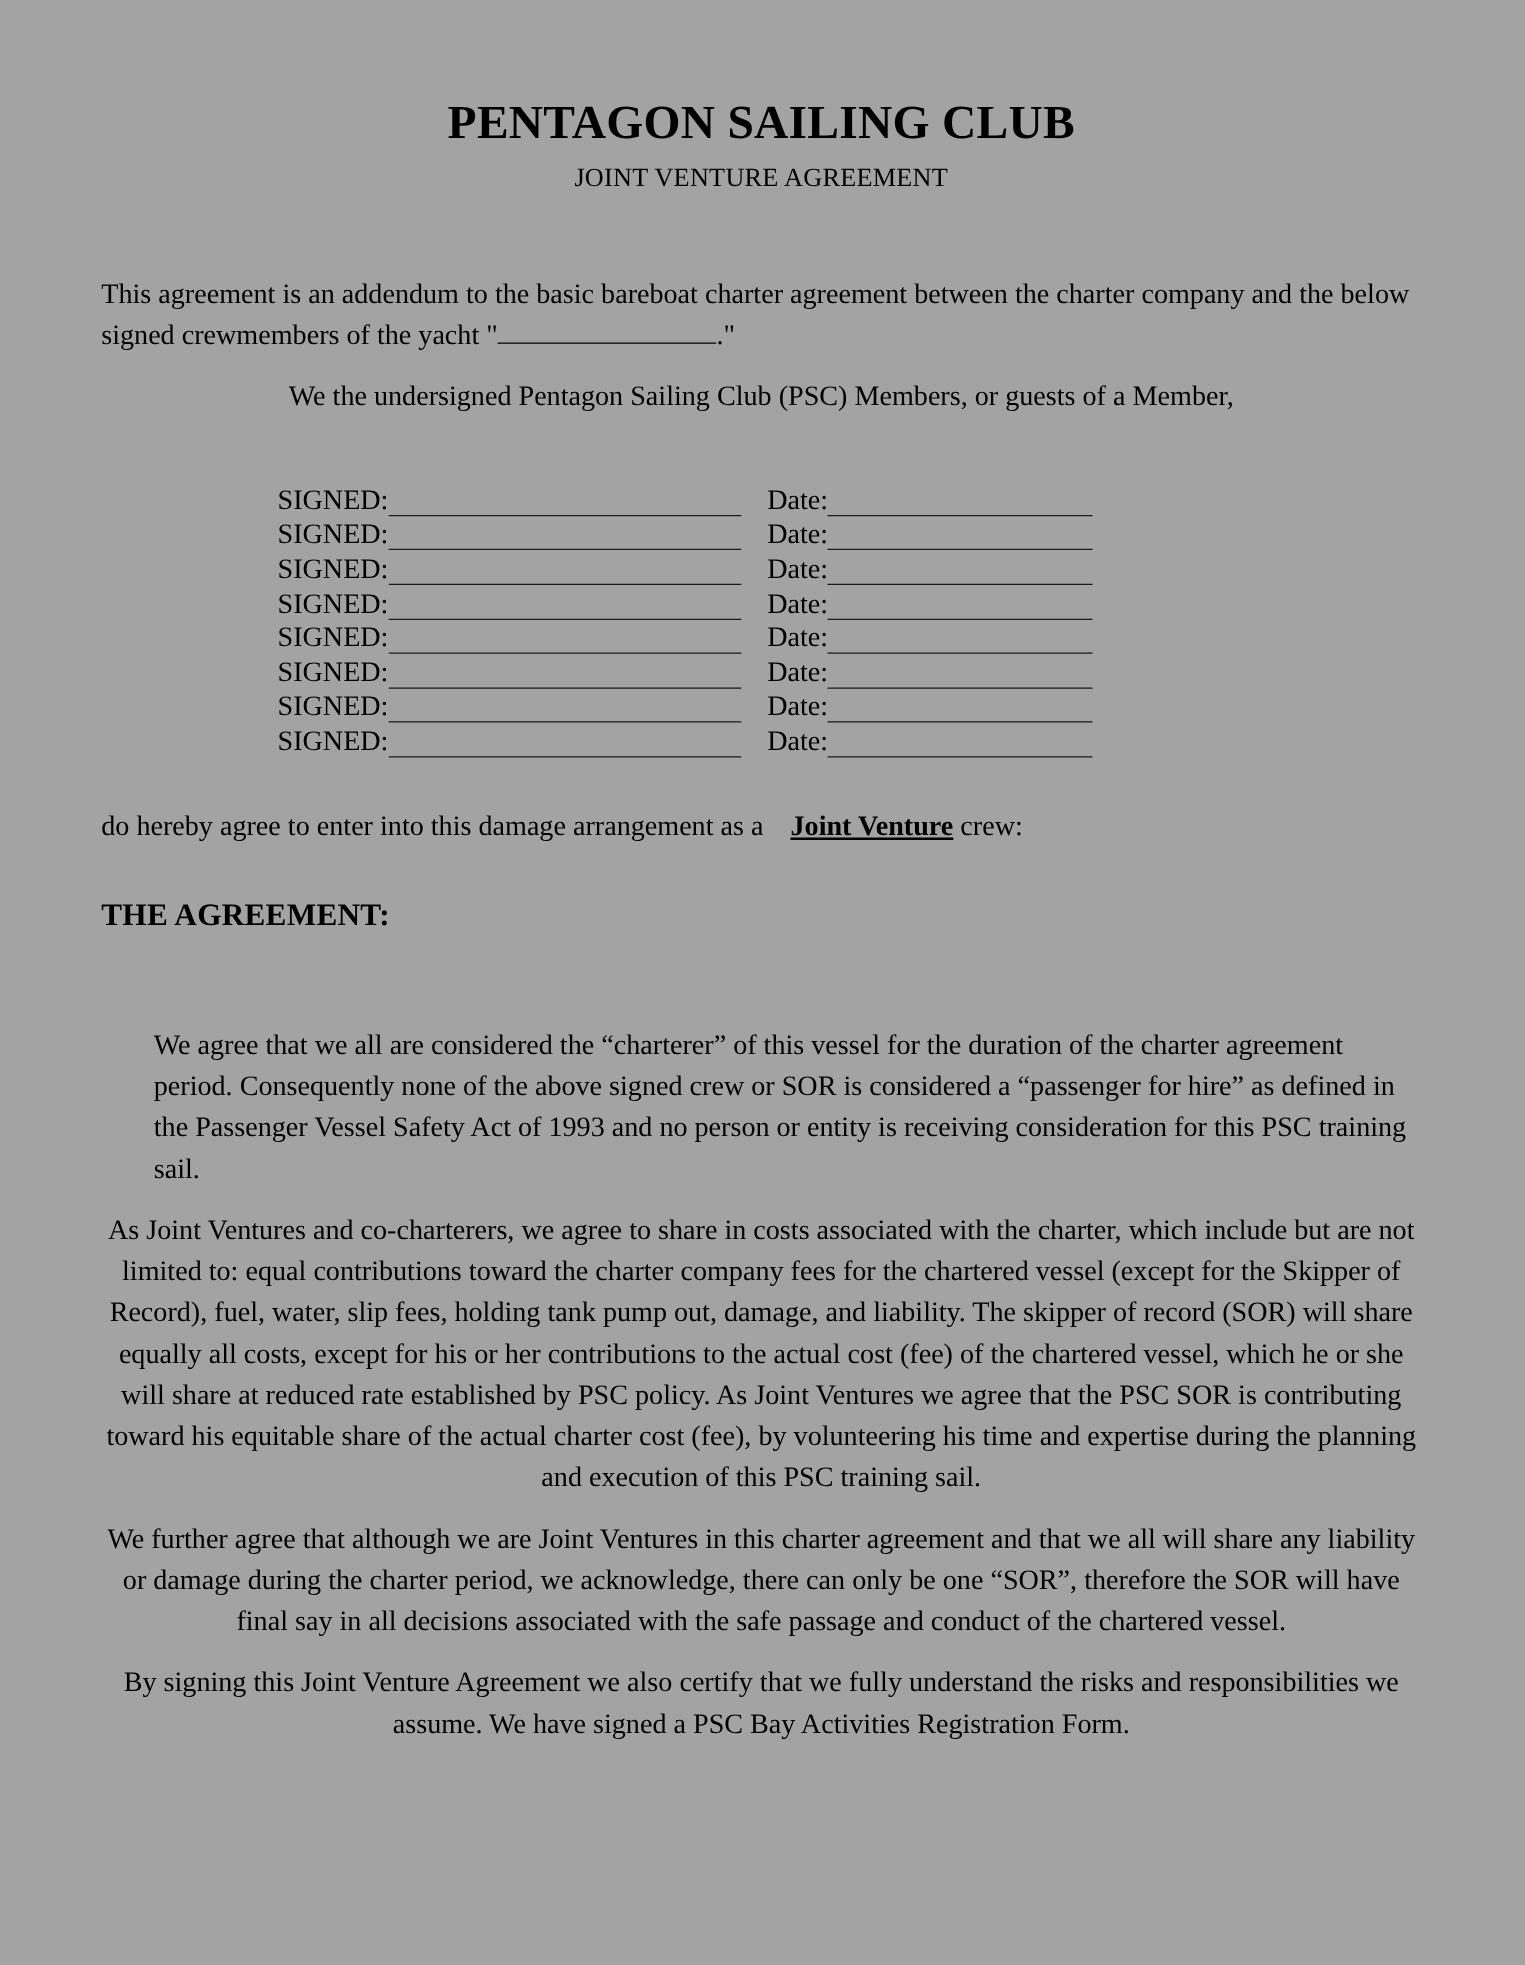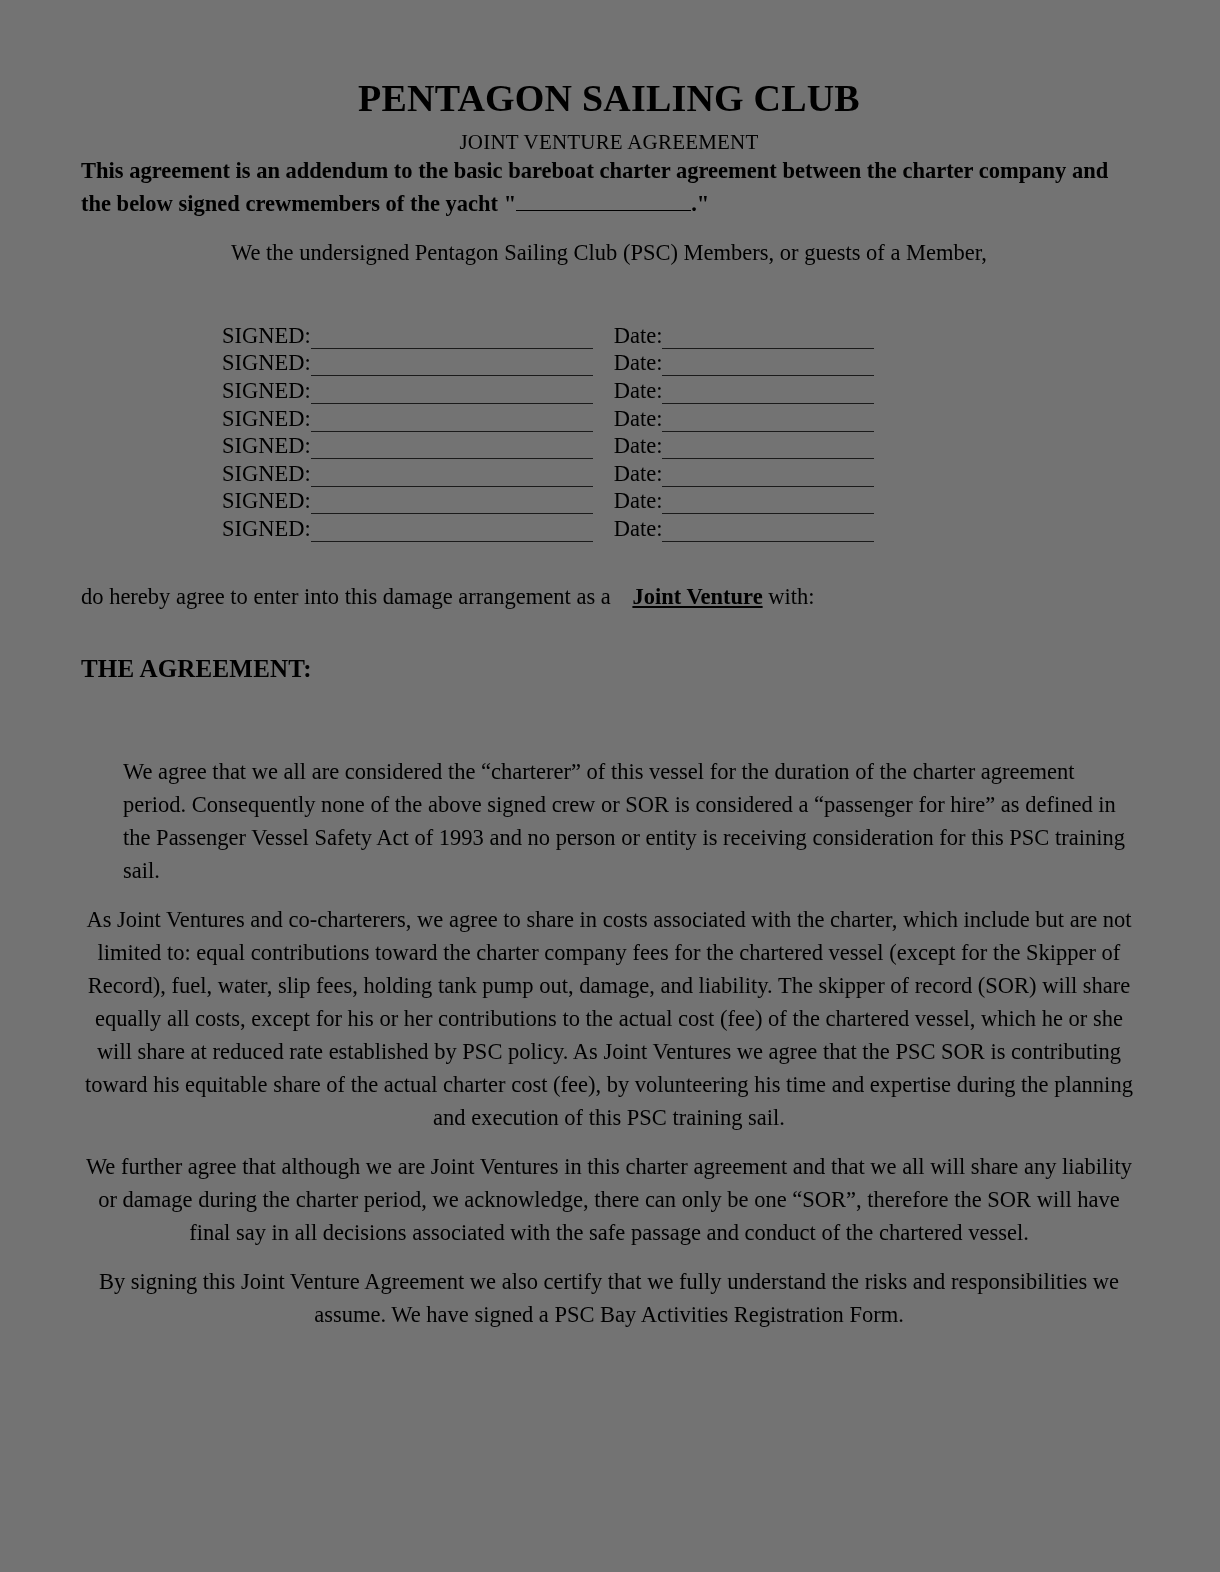--- a/index.html
+++ b/index.html
@@ -12,21 +12,21 @@
     height: 1572px;
     font-family: "Liberation Serif", "DejaVu Serif", serif;
     color: #000000;
     -webkit-font-smoothing: antialiased;
   }
 
   .page {
     position: relative;
     width: 1220px;
     height: 1572px;
-    background: #737373;
+    background: #a3a3a3;
     box-sizing: border-box;
     padding: 0;
     overflow: hidden;
   }
 
   .content {
     position: absolute;
     left: 81px;
     top: 0;
     width: 1056px;
@@ -53,21 +53,21 @@
   }
 
   
   .para {
     font-size: 22.5px;
     line-height: 33px;
     margin: 0;
     text-align: left;
   }
   .intro-para {
-    font-weight: bold;
+    margin-top: 64px;
   }
   .gap-md { margin-top: 16px; text-align: center; }
   .gap-lg { margin-top: 38px; }
 
   .blank-inline {
     display: inline-block;
     border-bottom: 1.6px solid #000;
     height: 21px;
     vertical-align: baseline;
   }
@@ -198,21 +198,21 @@
       <div class="sig-row">
         <span class="sig-label">SIGNED:</span>
         <span class="sig-line sig-line-signed"></span>
         <span class="sig-gap"></span>
         <span class="date-label">Date:</span>
         <span class="sig-line sig-line-date"></span>
       </div>
 
     </div>
 
-    <p class="para gap-lg"><span>do hereby agree to enter into this damage arrangement as a </span><strong class="bold-underline">Joint Venture</strong><span> with:</span></p>
+    <p class="para gap-lg"><span>do hereby agree to enter into this damage arrangement as a </span><strong class="bold-underline">Joint Venture</strong><span> crew:</span></p>
 
 
     <div class="section-heading heading-gap">THE AGREEMENT:</div>
 
     <p class="para body-start">We agree that we all are considered the “charterer” of this vessel for the duration of the charter agreement period. Consequently none of the above signed crew or SOR is considered a “passenger for hire” as defined in the Passenger Vessel Safety Act of 1993 and no person or entity is receiving consideration for this PSC training sail.</p>
     <p class="para gap-md">As Joint Ventures and co-charterers, we agree to share in costs associated with the charter, which include but are not limited to: equal contributions toward the charter company fees for the chartered vessel (except for the Skipper of Record), fuel, water, slip fees, holding tank pump out, damage, and liability. The skipper of record (SOR) will share equally all costs, except for his or her contributions to the actual cost (fee) of the chartered vessel, which he or she will share at reduced rate established by PSC policy. As Joint Ventures we agree that the PSC SOR is contributing toward his equitable share of the actual charter cost (fee), by volunteering his time and expertise during the planning and execution of this PSC training sail.</p>
     <p class="para gap-md">We further agree that although we are Joint Ventures in this charter agreement and that we all will share any liability or damage during the charter period, we acknowledge, there can only be one “SOR”, therefore the SOR will have final say in all decisions associated with the safe passage and conduct of the chartered vessel.</p>
     <p class="para gap-md">By signing this Joint Venture Agreement we also certify that we fully understand the risks and responsibilities we assume. We have signed a PSC Bay Activities Registration Form.</p>
 
   </div>

